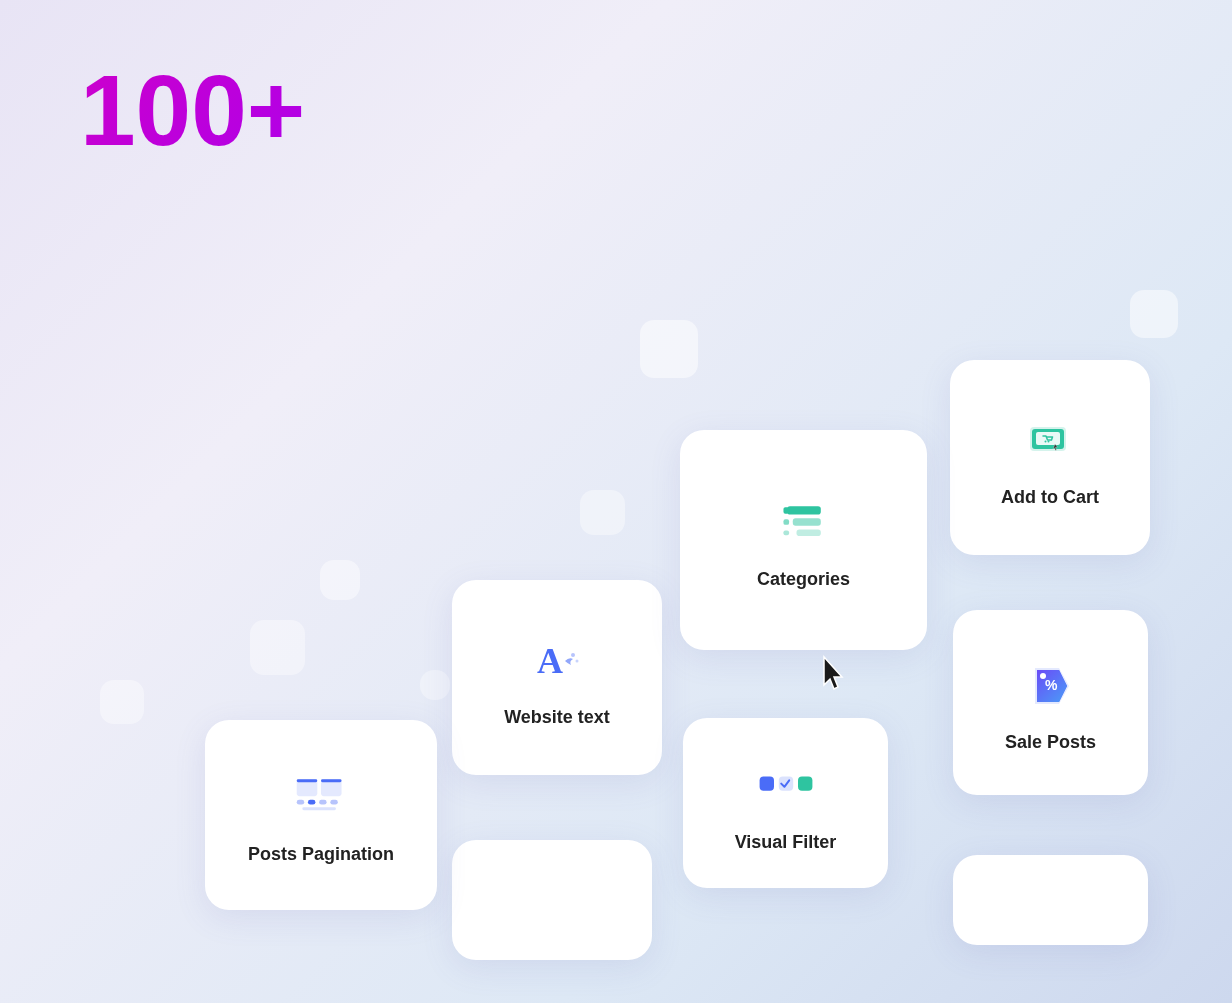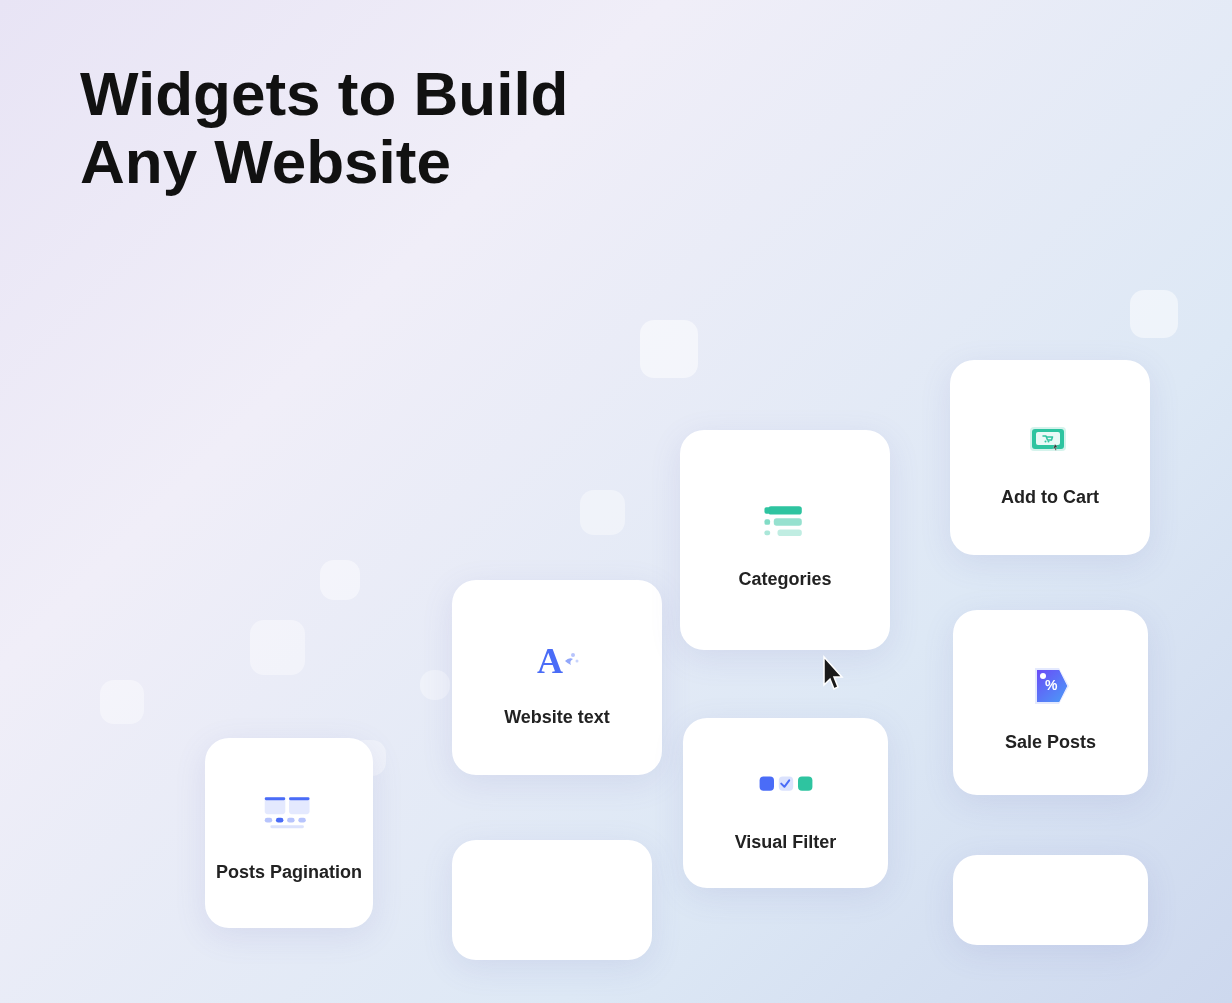--- a/index.html
+++ b/index.html
@@ -68,21 +68,21 @@
     .widget-card .label {
       font-size: 18px;
       font-weight: 600;
       color: #222;
       text-align: center;
       line-height: 1.2;
     }
 
     
     .card-categories {
-      width: 210px;
+      width: 247px;
       height: 220px;
       left: 680px;
       top: 430px;
       z-index: 5;
     }
 
     .card-add-to-cart {
       width: 200px;
       height: 195px;
       left: 950px;
@@ -92,24 +92,24 @@
 
     .card-animated-text {
       width: 210px;
       height: 195px;
       left: 452px;
       top: 580px;
       z-index: 4;
     }
 
     .card-posts-pagination {
-      width: 168px;
+      width: 232px;
       height: 190px;
       left: 205px;
-      top: 738px;
+      top: 720px;
       z-index: 4;
     }
 
     .card-sale-badge {
       width: 195px;
       height: 185px;
       left: 953px;
       top: 610px;
       z-index: 4;
     }
@@ -159,24 +159,21 @@
     .icon-visual-filter svg {
       width: 56px;
       height: 56px;
     }
   </style>
 </head>
 <body>
 
 <div class="container">
 
-  <div class="hero-subtitle">
-    <span>Widgets to Build</span><br>
-    <span>Any Website</span>
-  </div>
+  <div class="hero-number">100+</div>
 
   <div class="deco-square" style="width:58px;height:58px;left:640px;top:320px;opacity:0.5;"></div>
   <div class="deco-square" style="width:45px;height:45px;left:580px;top:490px;opacity:0.4;"></div>
   <div class="deco-square" style="width:40px;height:40px;left:320px;top:560px;opacity:0.45;"></div>
   <div class="deco-square" style="width:55px;height:55px;left:250px;top:620px;opacity:0.4;"></div>
   <div class="deco-square" style="width:48px;height:48px;left:1130px;top:290px;opacity:0.5;"></div>
   <div class="deco-square" style="width:36px;height:36px;left:350px;top:740px;opacity:0.35;"></div>
   <div class="deco-square" style="width:44px;height:44px;left:100px;top:680px;opacity:0.4;"></div>
   <div class="deco-square" style="width:30px;height:30px;left:420px;top:670px;opacity:0.35;"></div>
 

